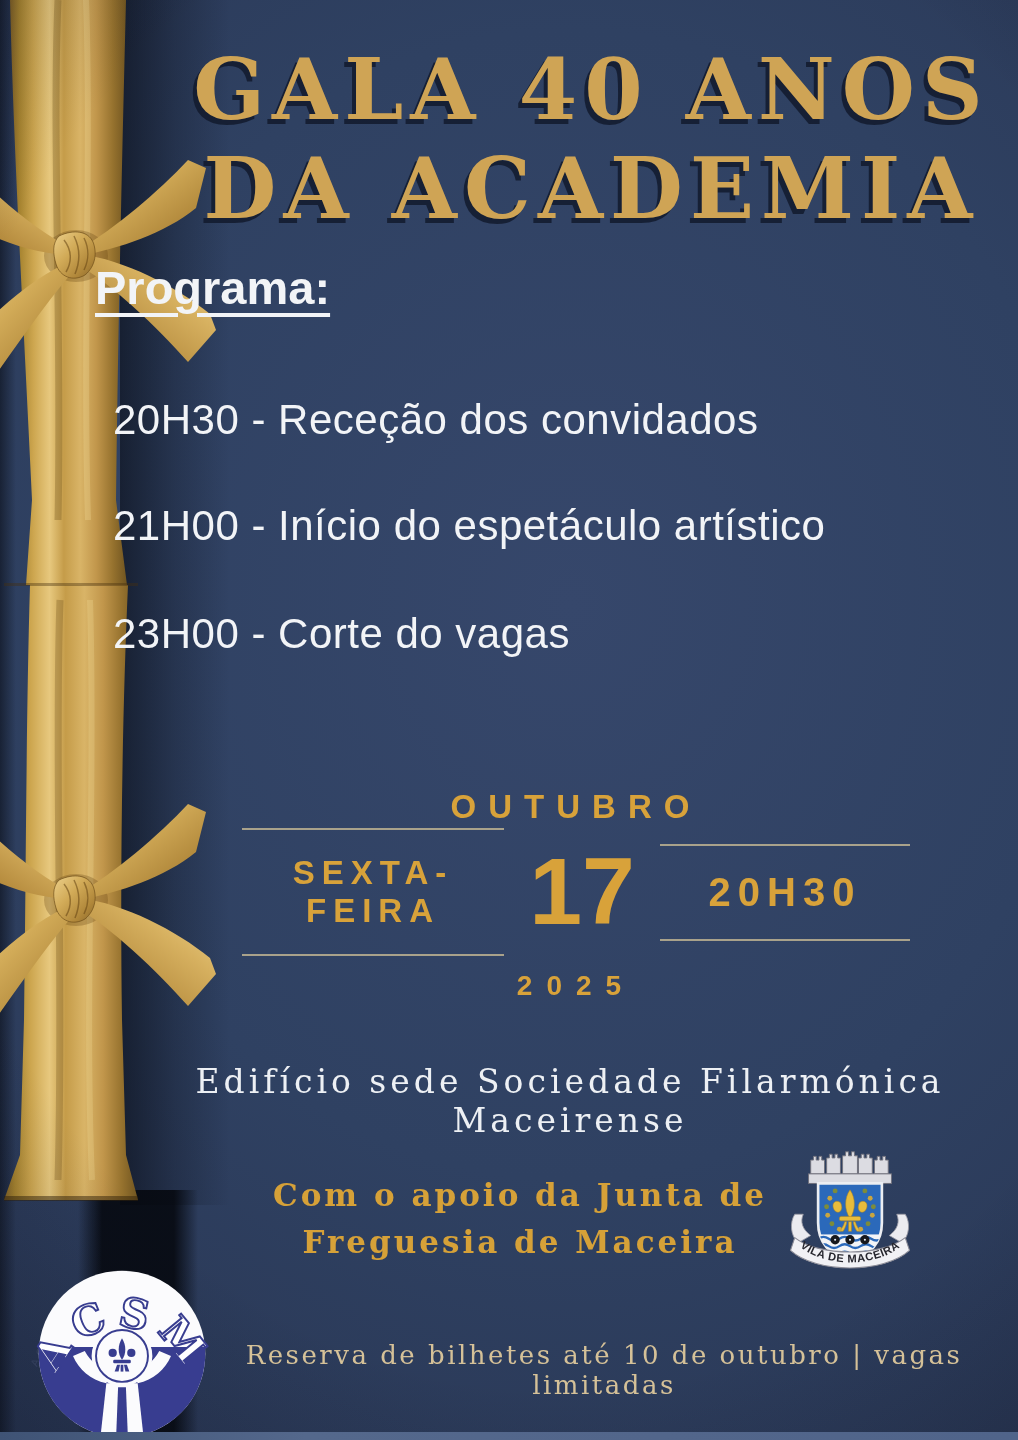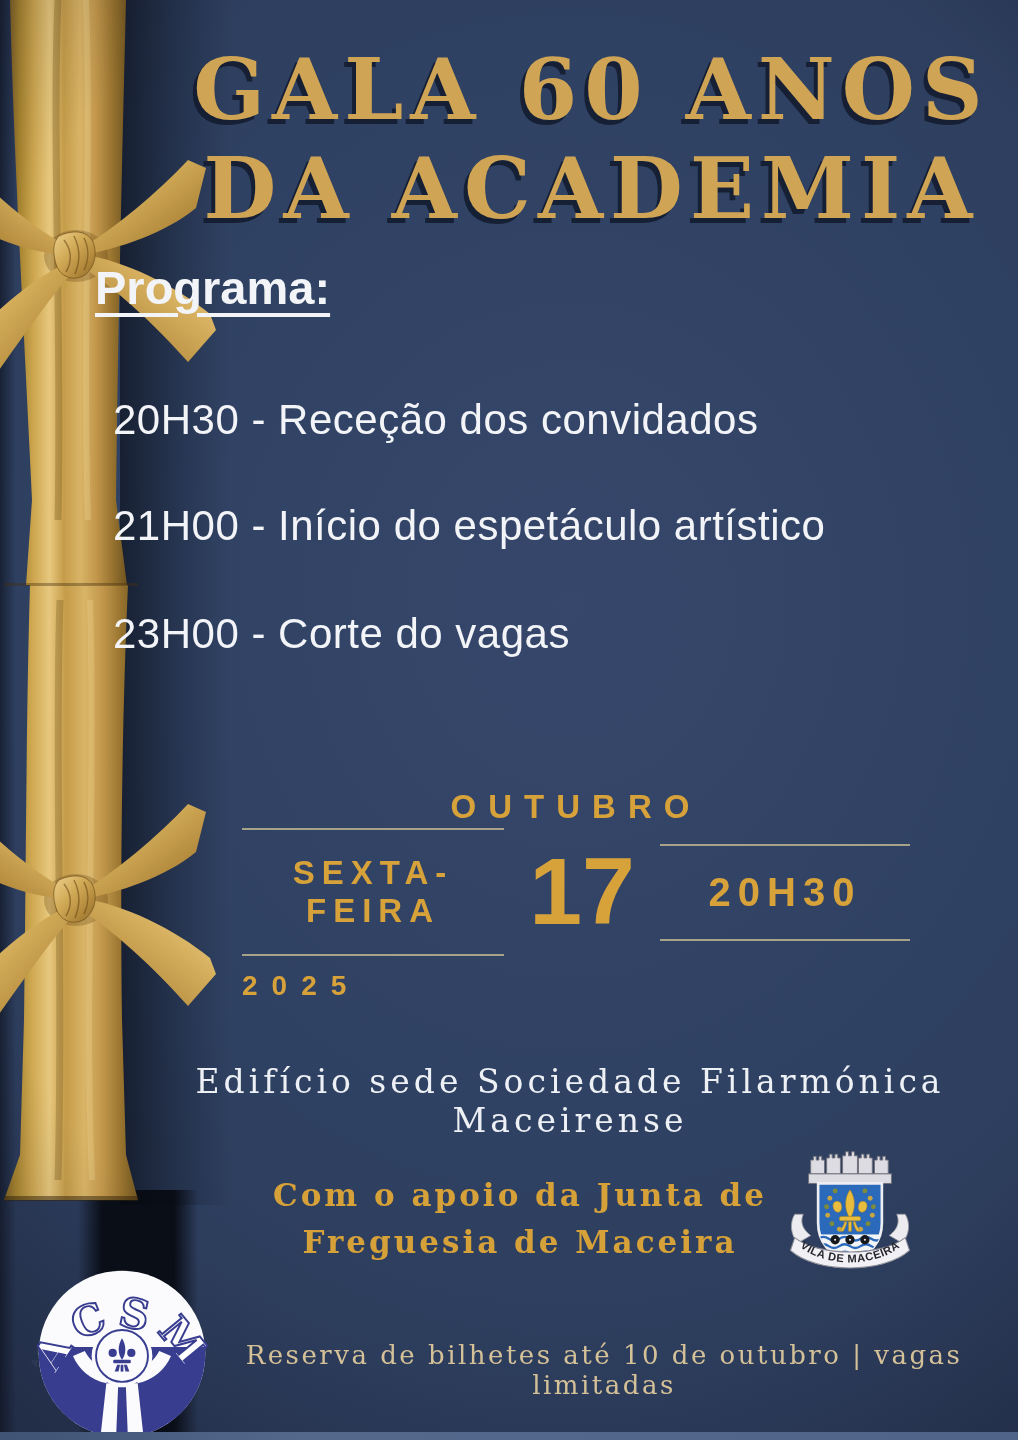--- a/index.html
+++ b/index.html
@@ -38,21 +38,21 @@
   }
   .pi-0{top:396px}.pi-1{top:502px}.pi-2{top:610px}
 
   .date-block{position:absolute;left:242px;top:788px;width:668px;color:#d8a23a;}
   .date-month{text-align:center;font-size:33px;font-weight:bold;letter-spacing:12px;margin-bottom:2px;}
   .date-row{display:flex;align-items:center;justify-content:space-between;}
   .date-col{border-top:2px solid #a9a28b;border-bottom:2px solid #a9a28b;padding:24px 0;text-align:center;}
   .col-weekday{width:262px;font-size:33px;font-weight:bold;letter-spacing:7px;}
   .col-time{width:250px;font-size:40px;font-weight:bold;letter-spacing:7px;}
   .date-day{font-size:95px;font-weight:bold;line-height:.9;}
-  .date-year{text-align:left;font-size:28px;font-weight:bold;letter-spacing:14px;margin-top:14px;}
+  .date-year{text-align:center;font-size:28px;font-weight:bold;letter-spacing:14px;margin-top:14px;}
 
   .venue{
     position:absolute;left:115px;width:910px;top:1062px;
     text-align:center;color:#edf0f4;
     font-family:"DejaVu Serif",serif;font-size:33px;letter-spacing:4px;
   }
   .support{
     position:absolute;left:20px;width:1000px;top:1172px;
     text-align:center;color:#d6a138;
     font-family:"DejaVu Serif",serif;font-weight:bold;
@@ -153,21 +153,21 @@
       <path d="M4,-2 C48,4 100,30 134,58 L140,74 L112,106 C80,70 36,28 -2,6 Z" fill="url(#loopB)"></path>
       <path d="M-17,-20 C-2,-27 12,-25 17,-14 C21,-4 20,10 9,19 C-3,26 -16,21 -20,8 C-23,-2 -24,-13 -17,-20 Z" fill="url(#loopA)" stroke="rgba(100,68,18,.6)" stroke-width="1"></path>
       <path d="M-12,-16 C-4,-6 -4,6 -10,16 M-2,-20 C4,-8 4,6 -1,18 M8,-18 C13,-8 13,4 8,14" stroke="rgba(100,68,18,.55)" stroke-width="1.5" fill="none"></path>
     </g>
   </svg>
 
   <div class="vignette"></div>
 
   <div class="content">
     <div class="title">
-      <div>GALA 60 ANOS</div>
+      <div>GALA 40 ANOS</div>
       <div>DA ACADEMIA</div>
     </div>
 
     <div class="program-heading">Programa:</div>
     <div class="program-item pi-0">20H30 - Receção dos convidados</div>
     <div class="program-item pi-1">21H00 - Início do espetáculo artístico</div>
     <div class="program-item pi-2">23H00 - Corte do vagas</div>
 
     <div class="date-block">
       <div class="date-month">OUTUBRO</div>

